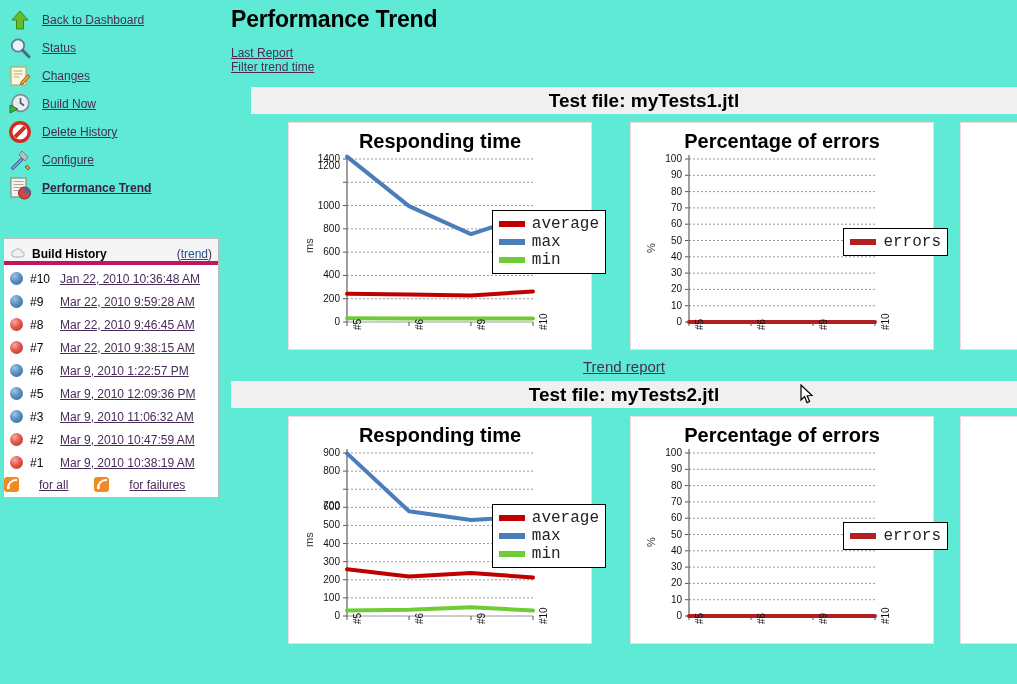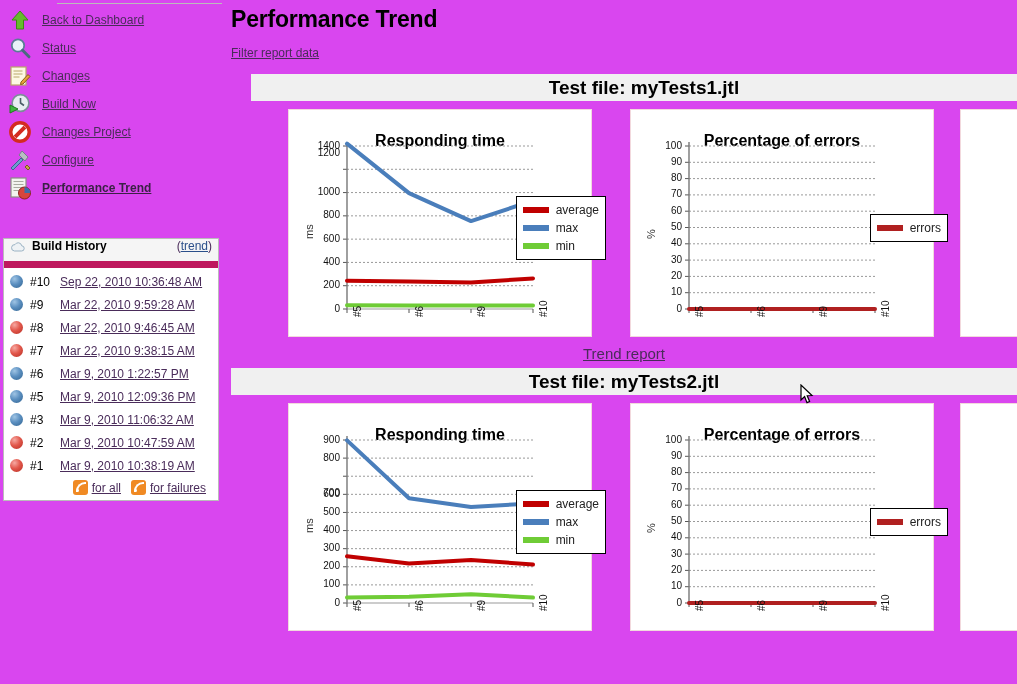--- a/index.html
+++ b/index.html
@@ -2,52 +2,52 @@
 <html><head>
 <meta charset="utf-8">
 <style>
   html, body {
     margin: 0; padding: 0;
     background: #ffffff;
     font-family: "Liberation Sans", sans-serif;
     font-size: 12px;
     color: #000;
   }
-  #page { position: relative; width: 1017px; height: 684px; overflow: hidden; background:#d946ef; }
+  #page { position: relative; width: 1017px; height: 684px; overflow: hidden; background:#5eead4; }
 
   
   #sidebar { position: absolute; left: 0; top: 0; width: 222px; }
   .side-top-rule { position:absolute; left:57px; top:3px; width:165px; height:1px; background:#bbb; }
 
   .task-list { margin: 0; padding: 0; list-style: none; position:absolute; left:0; top:6px; width:222px; }
   .task { display: flex; align-items: center; height: 28px; padding-left: 8px; }
   .task .ticon { width: 24px; height: 24px; margin-right: 10px; flex: 0 0 24px;
                  position: relative; }
   .task a { color: #4a2c5a; text-decoration: underline; font-size: 12px; }
   .task a.bold { font-weight: bold; color:#3b2146; }
 
   
   #buildhistory { position: absolute; left: 3px; top: 238px; width: 214px;
                   border: 1px solid #bbb; background: #fff; }
-  #bh-head { display:flex; align-items:flex-start; background:#f5f5f5; border-bottom:7px solid #be185d;
+  #bh-head { display:flex; align-items:flex-end; background:#f5f5f5; border-bottom:4px solid #be185d;
              height: 22px; padding: 0 6px; }
   #bh-head .bh-icon { width:16px; height:16px; margin-right:6px; }
   #bh-title { font-weight: bold; font-size: 12px; color:#000; flex:1; }
   #bh-trend { font-size: 12px; color:#4a2c5a; }
   #bh-trend a { color:#2b4f8a; text-decoration: underline; }
 
   .bh-rows { list-style:none; margin:0; padding:2px 0 0 0; }
   .bh-row { display:flex; align-items:center; height: 23px; padding-left:6px; }
   .ball { width: 13px; height: 13px; border-radius: 50%; flex:0 0 13px; margin-right: 7px; }
   .ball.blue { background: radial-gradient(circle at 35% 30%, #9fc4e4 0%, #5b8fc0 45%, #2f628f 100%); }
   .ball.red  { background: radial-gradient(circle at 35% 30%, #f6a9a2 0%, #e2584c 45%, #b52b20 100%); }
   .bh-num { width: 30px; font-size: 12px; color:#000; }
   .bh-date a { color:#4a2c5a; text-decoration: underline; font-size: 12px; }
 
-  .bh-feeds { display:flex; justify-content:flex-end; align-items:center; gap:4px;
+  .bh-feeds { display:flex; justify-content:flex-start; align-items:center; gap:20px;
               padding: 3px 6px 5px 0; }
   .rss { width:15px; height:15px; background:#f08a24; border-radius:3px; position:relative; flex:0 0 15px; }
   .rss::before { content:""; position:absolute; left:3px; bottom:3px; width:3px; height:3px;
                  background:#fff; border-radius:50%; }
   .rss::after { content:""; position:absolute; left:3px; bottom:3px; width:8px; height:8px;
                 border: 2px solid #fff; border-right: none; border-bottom: none;
                 border-top-left-radius: 9px; }
   .bh-feeds a { color:#4a2c5a; text-decoration:underline; font-size:12px; margin-right:6px;}
 
   
@@ -59,33 +59,33 @@
   .file-header { background: #f0f0f0; height: 27px; line-height: 27px; text-align: center;
                  font-size: 19px; font-weight: bold; width: 786px; }
 
   .charts-row { position: relative; height: 228px; }
   .chart-panel { position:absolute; top:0; border:1px solid #f2d9dd; background:#fff;
                  box-sizing:border-box; }
   .panel-a { left: 57px; width: 304px; height: 228px; }
   .panel-b { left: 399px; width: 304px; height: 228px; }
   .panel-c { left: 729px; width: 304px; height: 228px; }
 
-  .chart-title { text-align:center; font-size: 16px; font-weight: bold; margin-top: 22px; }
+  .chart-title { text-align:center; font-size: 20px; font-weight: bold; margin-top: 7px; }
 
   .plot { position: relative; }
   .axis-label-y { position:absolute; font-size: 11px; color:#333;
                   transform: rotate(-90deg); transform-origin: left top; white-space: nowrap; }
   .ytick { position:absolute; font-size: 10px; color:#111; text-align:right; white-space:nowrap; }
   .xtick { position:absolute; font-size: 10px; color:#111; white-space:nowrap;
            transform: rotate(-90deg); transform-origin: left top; }
 
   .legend { position:absolute; border:1px solid #000; background:#fff; padding: 4px 6px; }
   .legend .lrow { display:flex; align-items:center; height:18px; }
   .legend .swatch { width: 26px; height: 6px; margin-right: 7px; flex:0 0 26px; }
-  .legend .ltext { font-size: 12px; color:#222; }
+  .legend .ltext { font-size: 16px; color:#222;font-family:Liberation Mono, monospace; }
 
   .trend-report { text-align:center; padding: 8px 0 6px 0; }
   .trend-report a { color:#4a2c5a; text-decoration: underline; font-size: 15px; }
 
   
   #cursor { position:absolute; pointer-events:none; }
 </style>
 </head>
 <body>
 
@@ -121,21 +121,21 @@
               <path d="M12.5 6 L12.5 11 L16 13.5" stroke="#4b5d68" stroke-width="1.6" fill="none"></path>
               <path d="M2 13 L10 17 L2 21 Z" fill="#3eb63e" stroke="#1e7a1e" stroke-width="1"></path>
             </svg></span>
           <a href="#">Build Now</a>
         </li>
         <li class="task">
           <span class="ticon"><svg width="24" height="24" viewBox="0 0 24 24">
               <circle cx="12" cy="12" r="9.2" fill="#ffffff" stroke="#d42b20" stroke-width="3.4"></circle>
               <rect x="5" y="10" width="14" height="4" rx="0.5" fill="#d42b20" transform="rotate(-45 12 12)"></rect>
             </svg></span>
-          <a href="#">Changes Project</a>
+          <a href="#">Delete History</a>
         </li>
         <li class="task">
           <span class="ticon"><svg width="24" height="24" viewBox="0 0 24 24">
               <path d="M3 20 L13 10 L15 12 L5 22 Z" fill="#6f9ccf" stroke="#3b6592" stroke-width="1"></path>
               <path d="M14 3 L20 9 L17 13 L11 7 Z" fill="#b8bdc2" stroke="#76808a" stroke-width="1"></path>
               <path d="M19 17 L22 20 L20 22 L17 19 Z" fill="#c6a24a" stroke="#7a5f16" stroke-width="1"></path>
             </svg></span>
           <a href="#">Configure</a>
         </li>
         <li class="task">
@@ -156,21 +156,21 @@
             <path d="M4.5 12h7a2.6 2.6 0 0 0 .2-5.2A3.6 3.6 0 0 0 5 5.6 2.6 2.6 0 0 0 4.5 12z" fill="#eef2f5" stroke="#9bb3c4" stroke-width="1"></path>
           </svg>
         </span>
         <span id="bh-title">Build History</span>
         <span id="bh-trend">(<a href="#">trend</a>)</span>
       </div>
       <ul class="bh-rows" id="bh-rows">
           <li class="bh-row">
             <span class="ball blue"></span>
             <span class="bh-num">#10</span>
-            <span class="bh-date"><a href="#">Sep 22, 2010 10:36:48 AM</a></span>
+            <span class="bh-date"><a href="#">Jan 22, 2010 10:36:48 AM</a></span>
           </li>
           <li class="bh-row">
             <span class="ball blue"></span>
             <span class="bh-num">#9</span>
             <span class="bh-date"><a href="#">Mar 22, 2010 9:59:28 AM</a></span>
           </li>
           <li class="bh-row">
             <span class="ball red"></span>
             <span class="bh-num">#8</span>
             <span class="bh-date"><a href="#">Mar 22, 2010 9:46:45 AM</a></span>
@@ -211,21 +211,22 @@
         <a href="#">for all</a>
         <span class="rss"></span>
         <a href="#">for failures</a>
       </div>
     </div>
   </div>
 
   <div id="main">
     <h1 id="page-title">Performance Trend</h1>
     <div class="toplinks">
-      <a href="#">Filter report data</a>
+      <a href="#">Last Report</a>
+      <a href="#">Filter trend time</a>
     </div>
 
     <div class="file-header" style="margin-top:13px;margin-left:20px;">Test file: myTests1.jtl</div>
     <div class="charts-row" id="row-0" style="margin-top:8px;">
         <div class="chart-panel panel-a">
           <div class="chart-title">Responding time</div>
           <div class="plot" style="position: absolute; left: 0px; top: 0px; width: 304px; height: 228px;">
             <svg width="304" height="228" style="position: absolute; left: 0px; top: 0px;">
               <line x1="58" x2="244" y1="199" y2="199" stroke="#999" stroke-width="1"></line>
               <line x1="54" x2="58" y1="199" y2="199" stroke="#555" stroke-width="1"></line>

